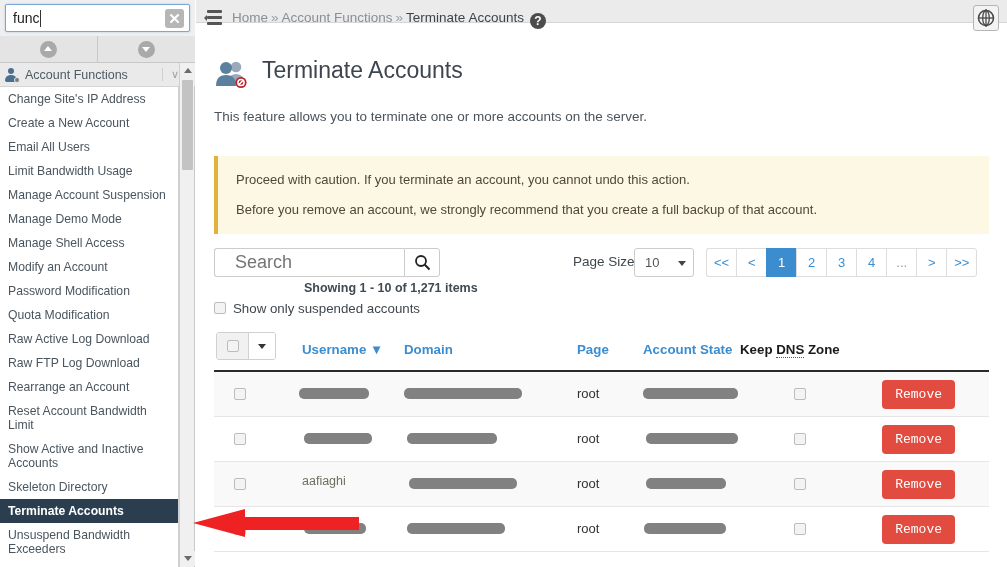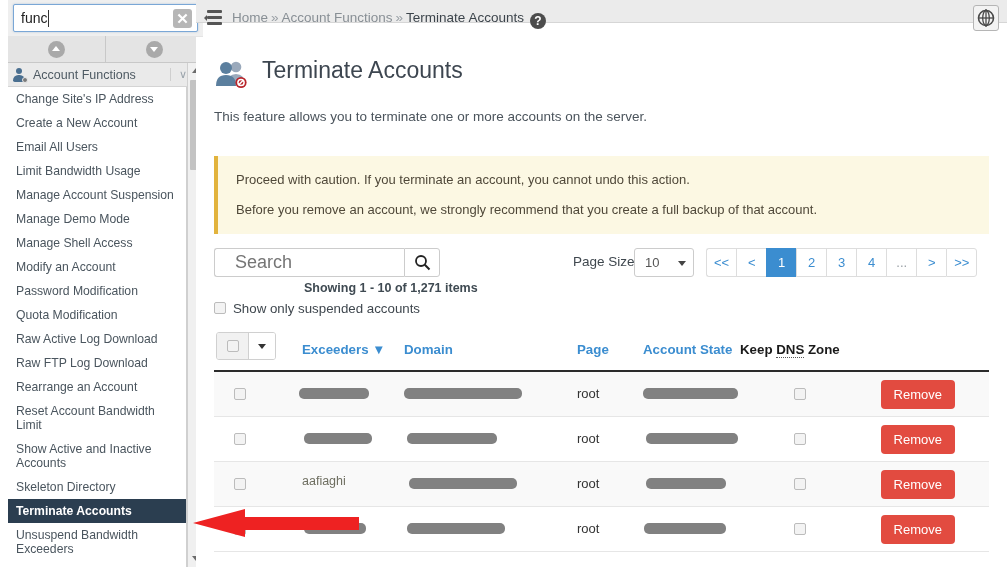--- a/index.html
+++ b/index.html
@@ -11,21 +11,20 @@
     background: #fff;
   }
   body { position: relative; }
 
   
   #left-panel {
     position: absolute; left: 0; top: 0;
     width: 195px; height: 567px;
     background: #f0f0f0;
     border-right: 1px solid #c8c8c8;
-    margin-left: 8px;
   }
   #search-wrap {
     position: absolute; left: 0; top: 0;
     width: 195px; height: 36px;
     background: #efefef;
     padding: 4px 5px;
   }
   #search-box {
     position: relative;
     width: 185px; height: 28px;
@@ -401,21 +400,21 @@
     border-radius: 5px;
   }
   .remove-btn {
     position: absolute; right: 34px; top: 8px;
     background: #e24b40;
     color: #fff;
     font-size: 13px;
     border: none; border-radius: 4px;
     padding: 7px 13px;
     cursor: pointer;
-    font-family: Liberation Sans, sans-serif;
+    font-family: Liberation Mono, monospace;
   }
 
   
   #annot-arrow {
     position: absolute; left: 193px; top: 506px;
     width: 166px; height: 34px;
     z-index: 50;
     pointer-events: none;
   }
 </style>
@@ -567,21 +566,21 @@
   <div id="tbl">
     <div id="thead">
       <div id="select-all-grp">
         <div id="select-all-btn">
             <span class="cbox"></span>
           </div>
         <div id="select-all-caret">
             <span class="car"></span>
           </div>
       </div>
-      <div class="th" style="left:88px"><span>Exceeders</span> <span>▼</span></div>
+      <div class="th" style="left:88px"><span>Username</span> <span>▼</span></div>
       <div class="th" style="left:190px">Domain</div>
       <div class="th" style="left:363px">Page</div>
       <div class="th" style="left:429px">Account State</div>
       <div class="th static" style="left:526px">Keep <span class="abbr">DNS</span> Zone</div>
     </div>
 
     <div id="tbody">
         <div class="trow alt">
           <span class="cbox cell cb" style="left: 20px;"></span>
           <span class="redact" title="[redacted]" style="left: 85px; width: 70px;"></span>

